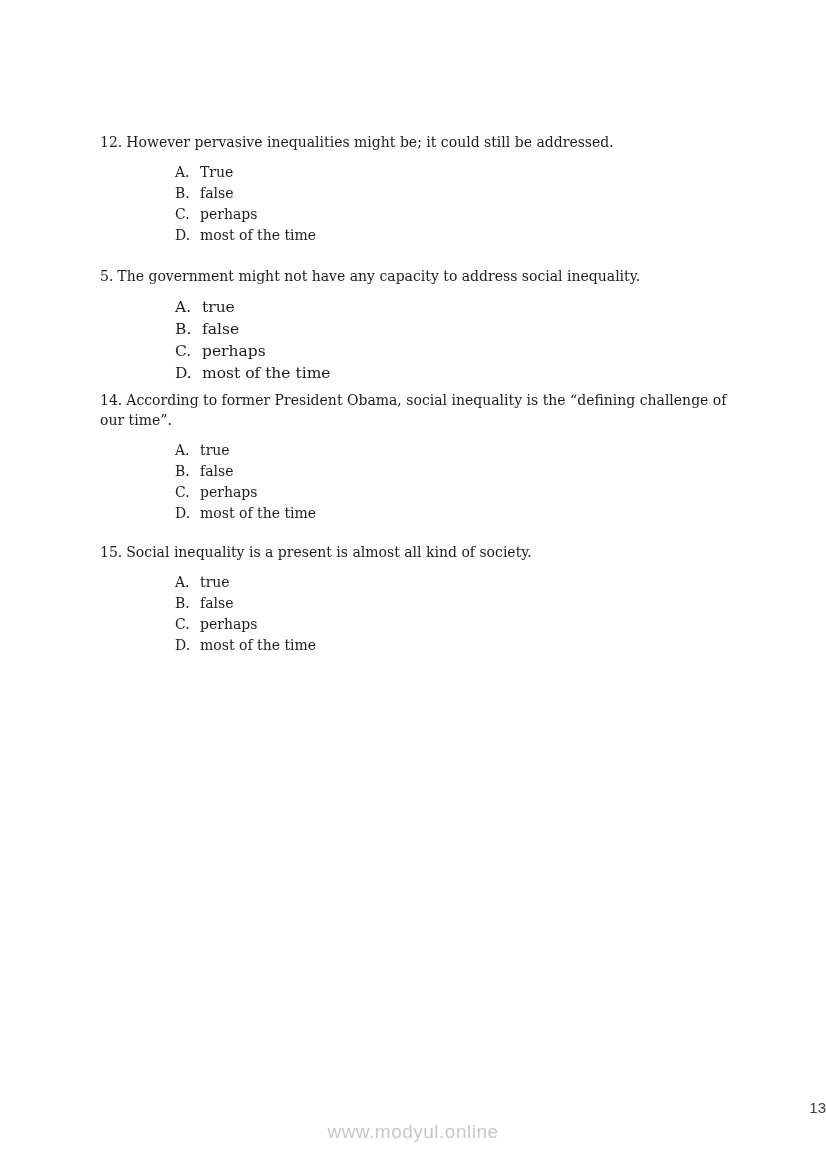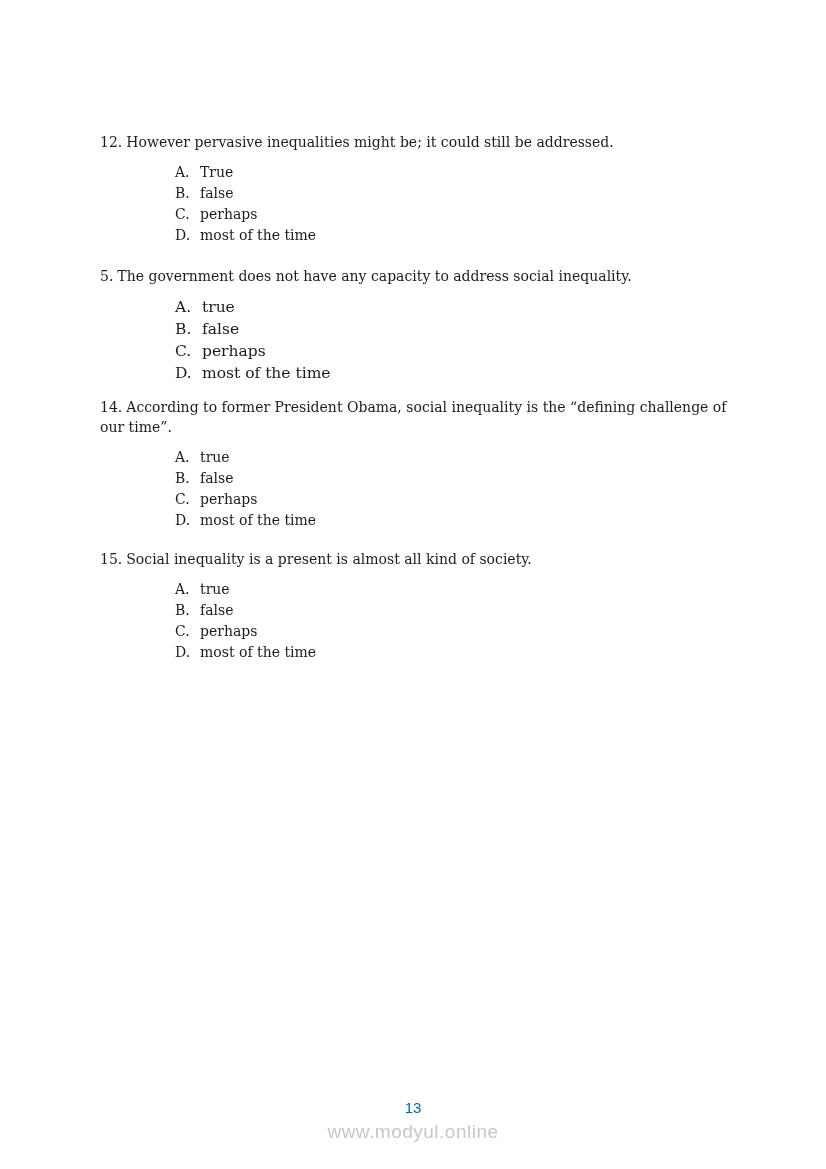--- a/index.html
+++ b/index.html
@@ -45,32 +45,32 @@
   
   .q13 { margin-top: 20px; }
   .q13 .option {
     font-size: 15.5px;
     line-height: 22px;
   }
   .q13 .option .letter {
     width: 27px;
     flex: 0 0 27px;
   }
-  .q14 { margin-top: 13px; }
+  .q14 { margin-top: 6px; }
   .q15 { margin-top: 18px; }
 
   .page-number {
     position: absolute;
     top: 1099px;
     left: 0;
     width: 100%;
-    text-align: center;
+    text-align: right;
     font-family: "Liberation Sans", sans-serif;
     font-size: 15px;
-    color: #0369a1;
+    color: #404040;
   }
   .watermark {
     position: absolute;
     top: 1121px;
     left: 0;
     width: 100%;
     text-align: center;
     font-family: "Liberation Sans", sans-serif;
     font-size: 19px;
     letter-spacing: 0.5px;
@@ -102,21 +102,21 @@
         </div>
         <div class="option">
           <span class="letter">D.</span>
           <span class="opt-text">most of the time</span>
         </div>
       </div>
     </div>
 
     <div class="question q13">
       <div class="question-text">
-        <span class="q-number">5.</span><span>The government does not have any capacity to address social inequality.</span>
+        <span class="q-number">5.</span><span>The government might not have any capacity to address social inequality.</span>
       </div>
       <div class="options">
         <div class="option">
           <span class="letter">A.</span>
           <span class="opt-text">true</span>
         </div>
         <div class="option">
           <span class="letter">B.</span>
           <span class="opt-text">false</span>
         </div>

